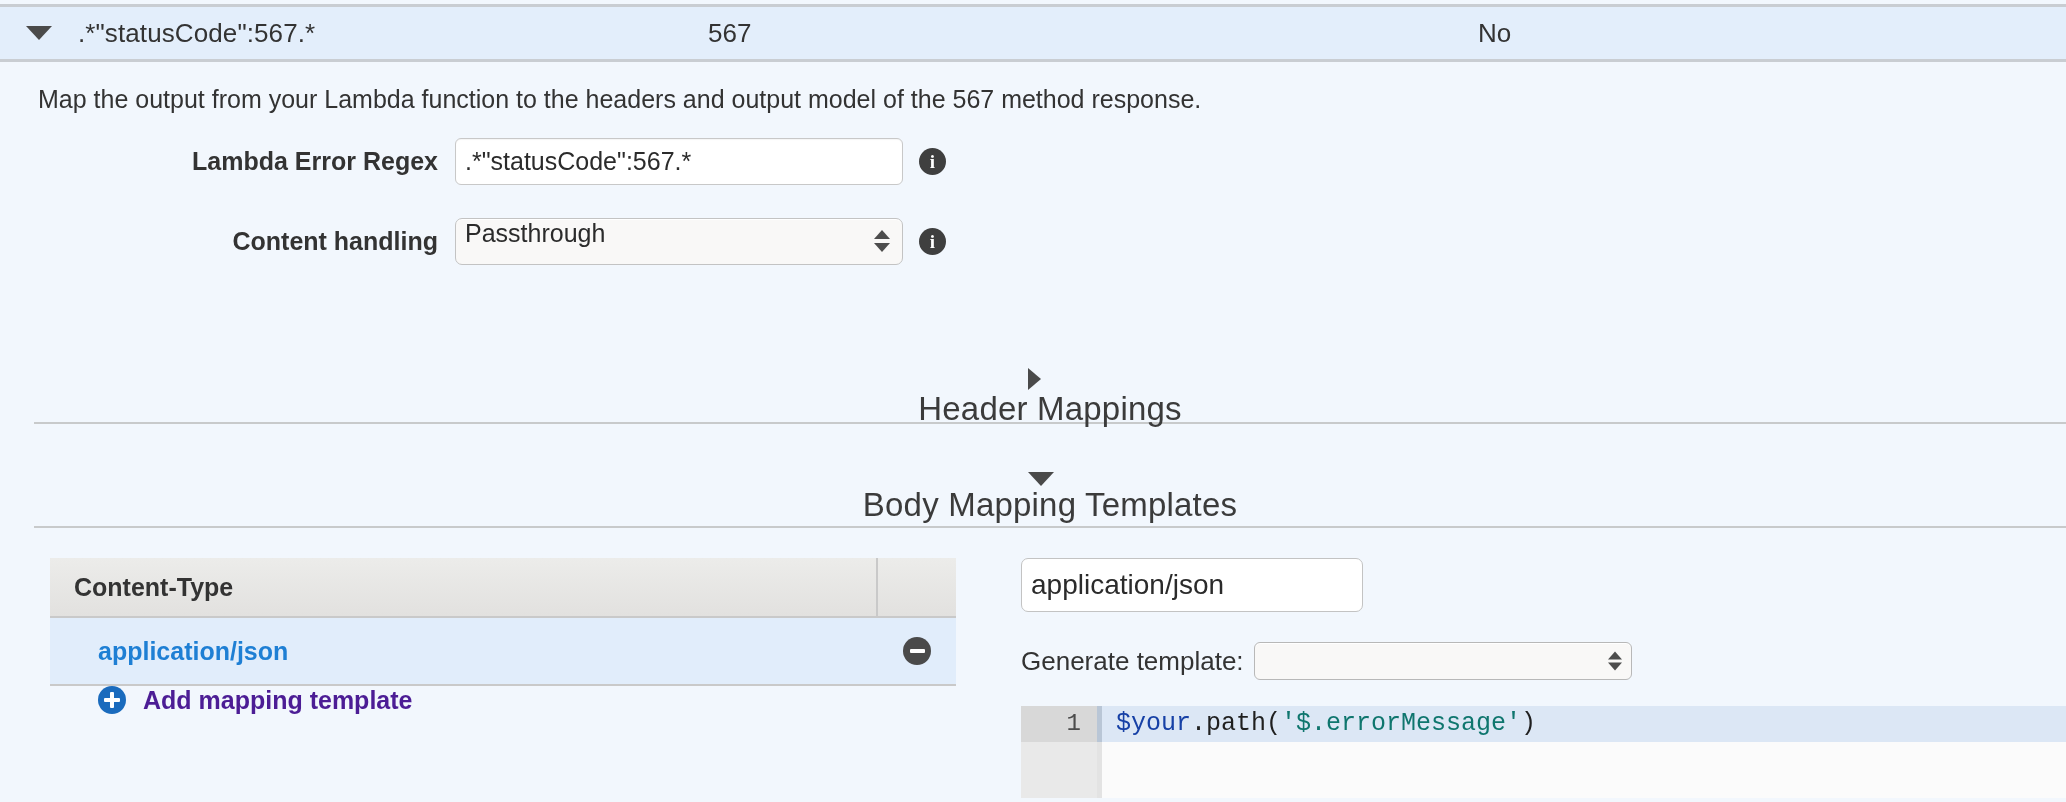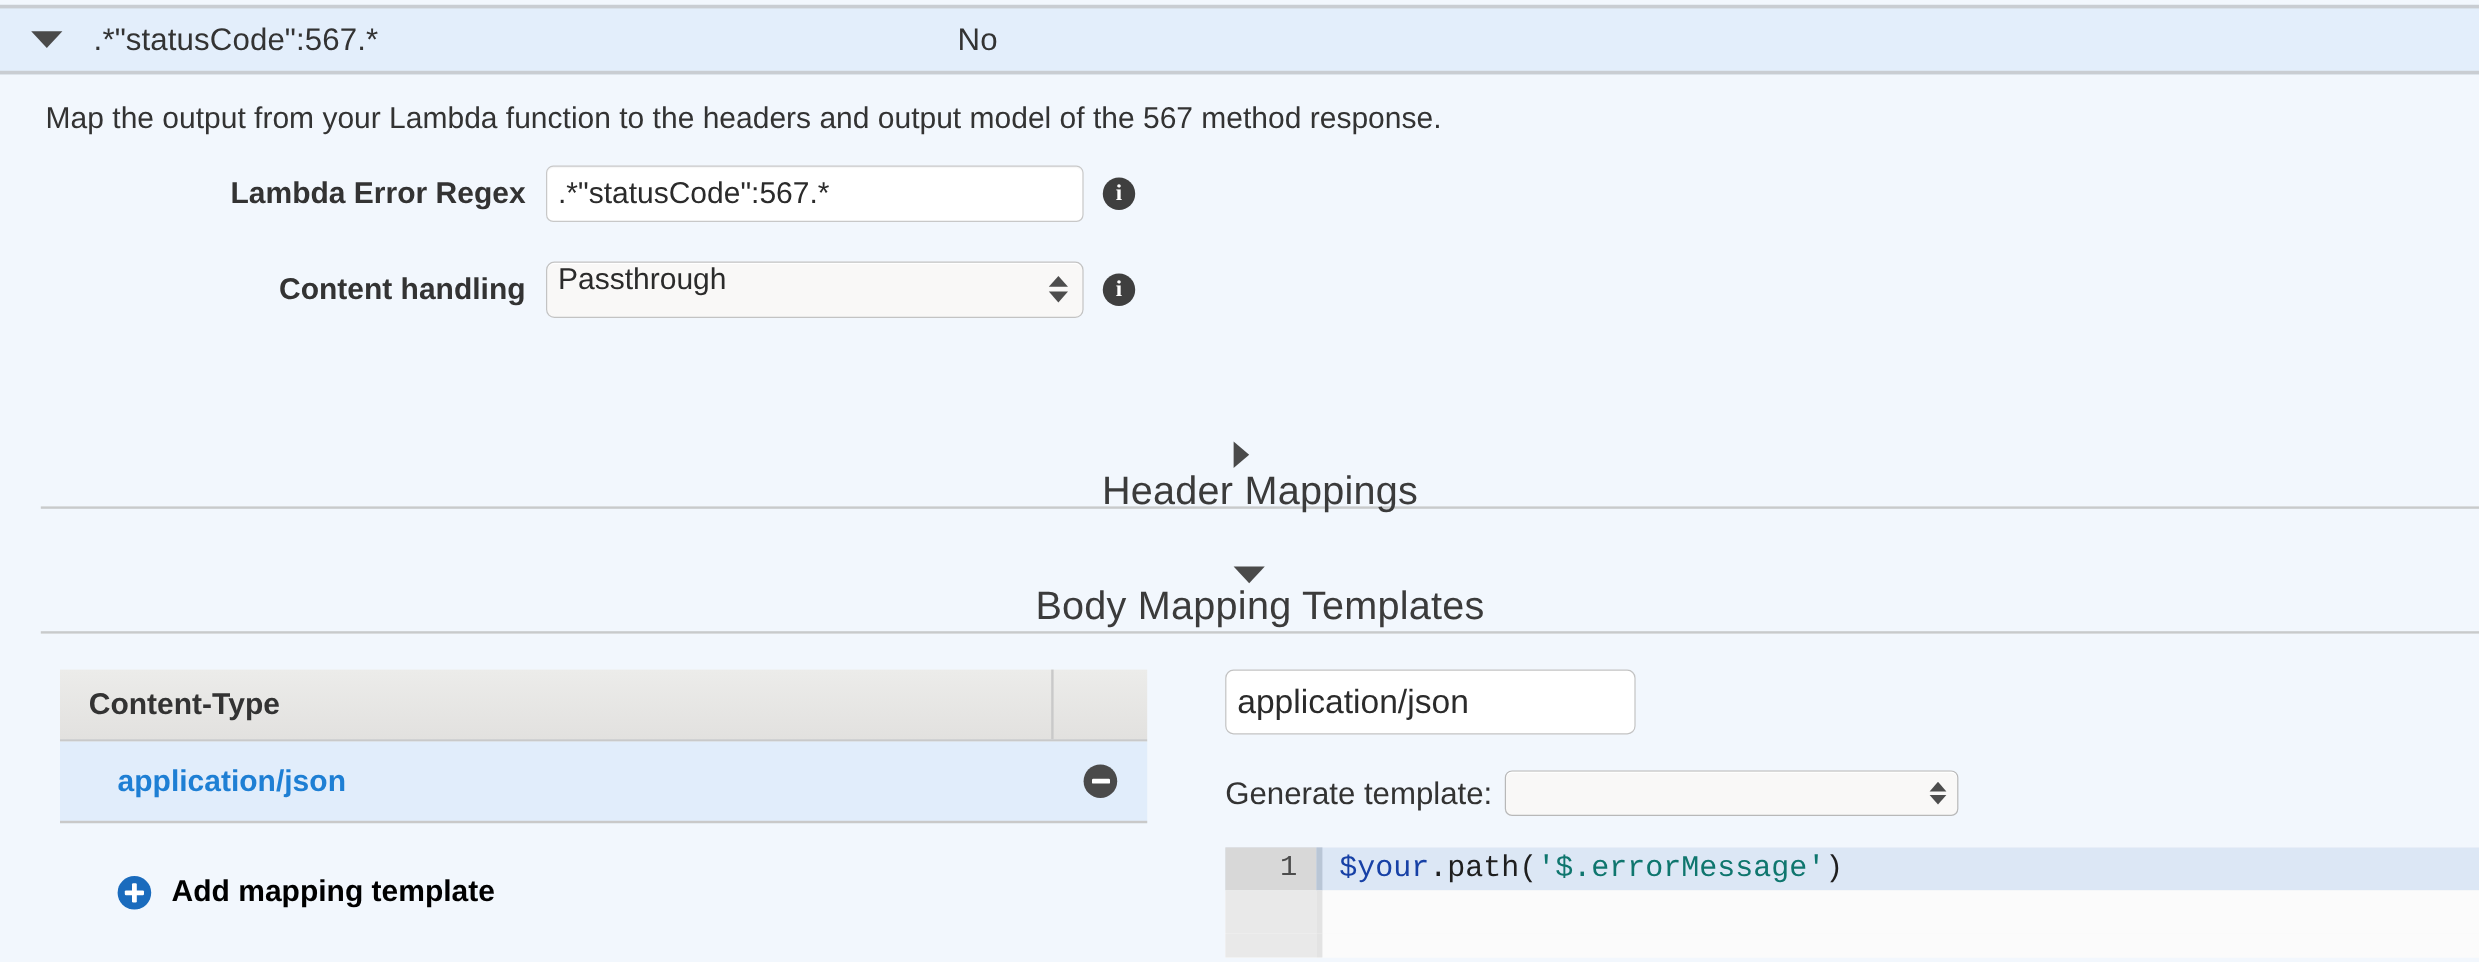--- a/index.html
+++ b/index.html
@@ -292,27 +292,27 @@
     content: "";
     display: block;
     width: 15px;
     height: 4px;
     background: #ffffff;
     border-radius: 1px;
   }
 
   .add-tmpl {
     display: flex;
-    align-items: flex-end;
+    align-items: flex-start;
     gap: 17px;
     padding-left: 48px;
     height: 72px;
     font-size: 25px;
     font-weight: bold;
-    color: #000000;
+    color: #4c1d95;
     cursor: pointer;
   }
   .plus-icon {
     width: 28px;
     height: 28px;
     border-radius: 50%;
     background: #1a6bbd;
     position: relative;
     flex: 0 0 28px;
   }
@@ -436,20 +436,21 @@
 </head>
 <body>
 
 <div class="root">
 
   <div class="resp-header">
     <div class="caret-cell">
       <span class="caret-down"></span>
     </div>
     <div class="hdr-regex">.*"statusCode":567.*</div>
+    <div class="hdr-status">567</div>
     <div class="hdr-default">No</div>
   </div>
 
   <div class="desc">Map the output from your Lambda function to the headers and output model of the 567 method response.</div>
 
   <div class="form-row row-regex">
     <div class="form-label">Lambda Error Regex</div>
     <input class="text-input" type="text" value=".*&quot;statusCode&quot;:567.*" style="">
     <div class="info-icon">i</div>
   </div>

